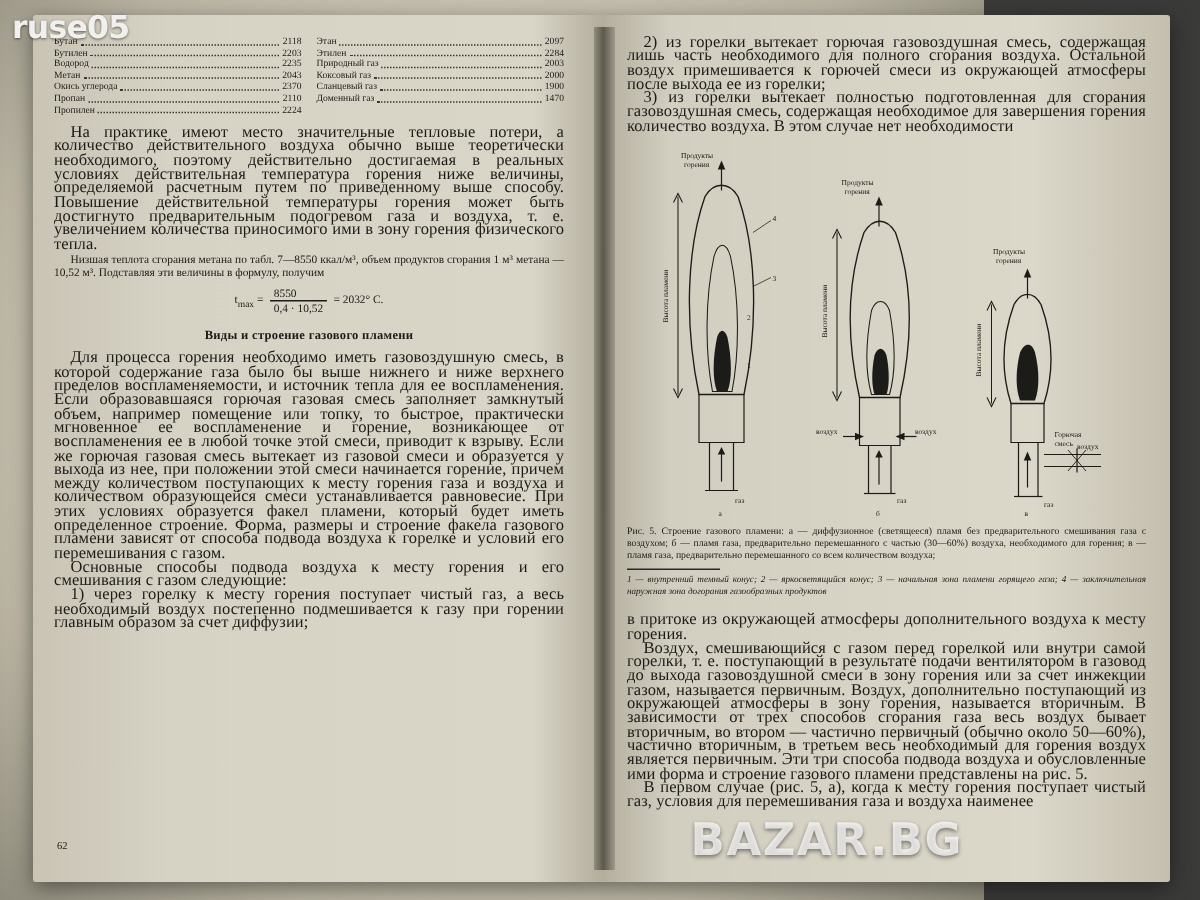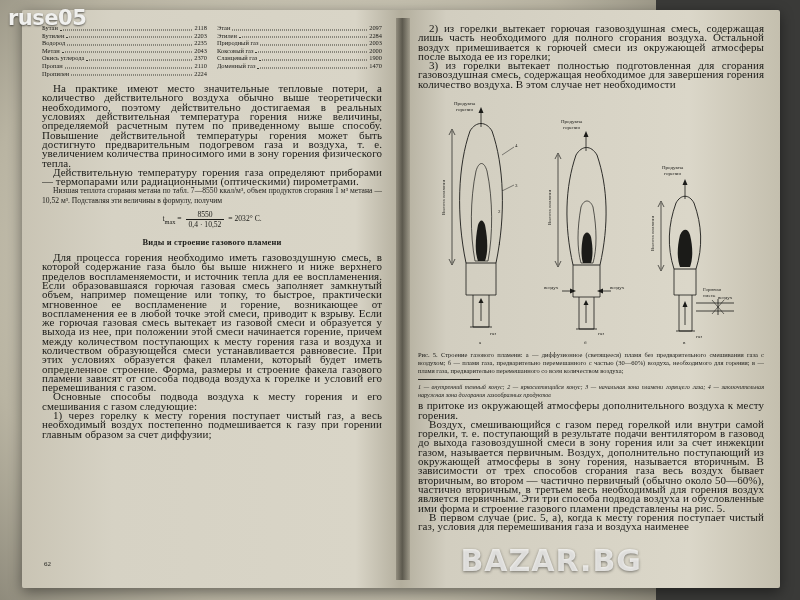--- a/index.html
+++ b/index.html
@@ -35,21 +35,21 @@
   .book{
     position:absolute;left:22px;top:10px;width:758px;height:578px;
     background:linear-gradient(90deg,#c9c4b4 0%,#d6d2c4 12%,#d9d5c7 44%,#b3ae9d 50%,#d2cec0 56%,#dbd7c9 88%,#c4bfae 100%);
     box-shadow:0 4px 14px rgba(0,0,0,.45);
     border-radius:2px;
   }
   .page{
     position:absolute;top:14px;height:548px;overflow:hidden;
     color:#1b1b18;
   }
-  .page.left{left:20px;width:340px;}
+  .page.left{left:14px;width:340px;}
   .page.right{left:396px;width:346px;}
 
   .gutter{
     position:absolute;left:374px;top:8px;width:14px;height:562px;
     background:linear-gradient(90deg, rgba(60,55,45,.30), rgba(20,18,12,.55) 45%, rgba(80,75,62,.25));
   }
 
   p{margin:0 0 0 0;text-align:justify;hyphens:auto;}
   .body-text{
     font-size:11px;line-height:9.3px;text-indent:11px;
@@ -75,21 +75,21 @@
   h3.section{
     font-size:8.4px;font-weight:bold;text-align:center;
     margin:9px 0 6px 0;letter-spacing:.2px;
   }
   .example{font-size:7.6px;line-height:9.3px;text-indent:11px;}
   .example b{font-weight:bold;}
 
   .formula{
     text-align:center;font-size:7.6px;margin:5px 0 6px 0;line-height:9px;
   }
-  .frac{display:inline-block;vertical-align:middle;text-align:center;margin:0 2px;}
+  .frac{display:inline-block;vertical-align:middle;text-align:left;margin:0 2px;}
   .frac .num{border-bottom:1px solid #1b1b18;padding:0 3px;display:block;}
   .frac .den{display:block;padding:0 3px;}
 
   .pageno{
     position:absolute;font-size:7px;bottom:4px;
   }
   .pageno.l{left:2px;}
 
   
   .figure{
@@ -186,21 +186,20 @@
             </div>
           <div class="valrow">
               <span class="nm">Доменный газ</span>
               <span class="dots"></span>
               <span class="vv">1470</span>
             </div>
         </div>
       </div>
 
       <p class="body-text">На практике имеют место значительные тепловые потери, а количество действительного воздуха обычно выше теоретически необходимого, поэтому действительно достигаемая в реальных условиях действительная температура горения ниже величины, определяемой расчетным путем по приведенному выше способу. Повышение действительной температуры горения может быть достигнуто предварительным подогревом газа и воздуха, т. е. увеличением количества приносимого ими в зону горения физического тепла.</p>
-      <p class="body-text">Действительную температуру горения газа определяют приборами — термопарами или радиационными (оптическими) пирометрами.</p>
 
       <p class="example">Низшая теплота сгорания метана по табл. 7—8550 ккал/м³, объем продуктов сгорания 1 м³ метана — 10,52 м³. Подставляя эти величины в формулу, получим</p>
 
       <div class="formula">
         <span>t</span><sub>max</sub>
         <span>=</span>
         <span class="frac">
           <span class="num">8550</span>
           <span class="den">0,4 · 10,52</span>
         </span>
@@ -316,20 +315,20 @@
             <text x="166" y="249">б</text>
             <text x="265" y="249">в</text>
           </g>
         </svg>
       </div>
 
       <p class="fig-caption">Рис. 5. Строение газового пламени: а — диффузионное (светящееся) пламя без предварительного смешивания газа с воздухом; б — пламя газа, предварительно перемешанного с частью (30—60%) воздуха, необходимого для горения; в — пламя газа, предварительно перемешанного со всем количеством воздуха;</p>
       <div class="rule"></div>
       <p class="fig-sub">1 — внутренний темный конус; 2 — яркосветящийся конус; 3 — начальная зона пламени горящего газа; 4 — заключительная наружная зона догорания газообразных продуктов</p>
 
-      <p class="body-text noind" style="margin-top:2px">в притоке из окружающей атмосферы дополнительного воздуха к месту горения.</p>
+      <p class="body-text noind" style="margin-top:10px">в притоке из окружающей атмосферы дополнительного воздуха к месту горения.</p>
       <p class="body-text">Воздух, смешивающийся с газом перед горелкой или внутри самой горелки, т. е. поступающий в результате подачи вентилятором в газовод до выхода газовоздушной смеси в зону горения или за счет инжекции газом, называется первичным. Воздух, дополнительно поступающий из окружающей атмосферы в зону горения, называется вторичным. В зависимости от трех способов сгорания газа весь воздух бывает вторичным, во втором — частично первичный (обычно около 50—60%), частично вторичным, в третьем весь необходимый для горения воздух является первичным. Эти три способа подвода воздуха и обусловленные ими форма и строение газового пламени представлены на рис. 5.</p>
       <p class="body-text">В первом случае (рис. 5, а), когда к месту горения поступает чистый газ, условия для перемешивания газа и воздуха наименее</p>
     </div>
   </div>
 
   <div class="wm-bottom">BAZAR.BG</div>
 </div>
 
 </body></html>

